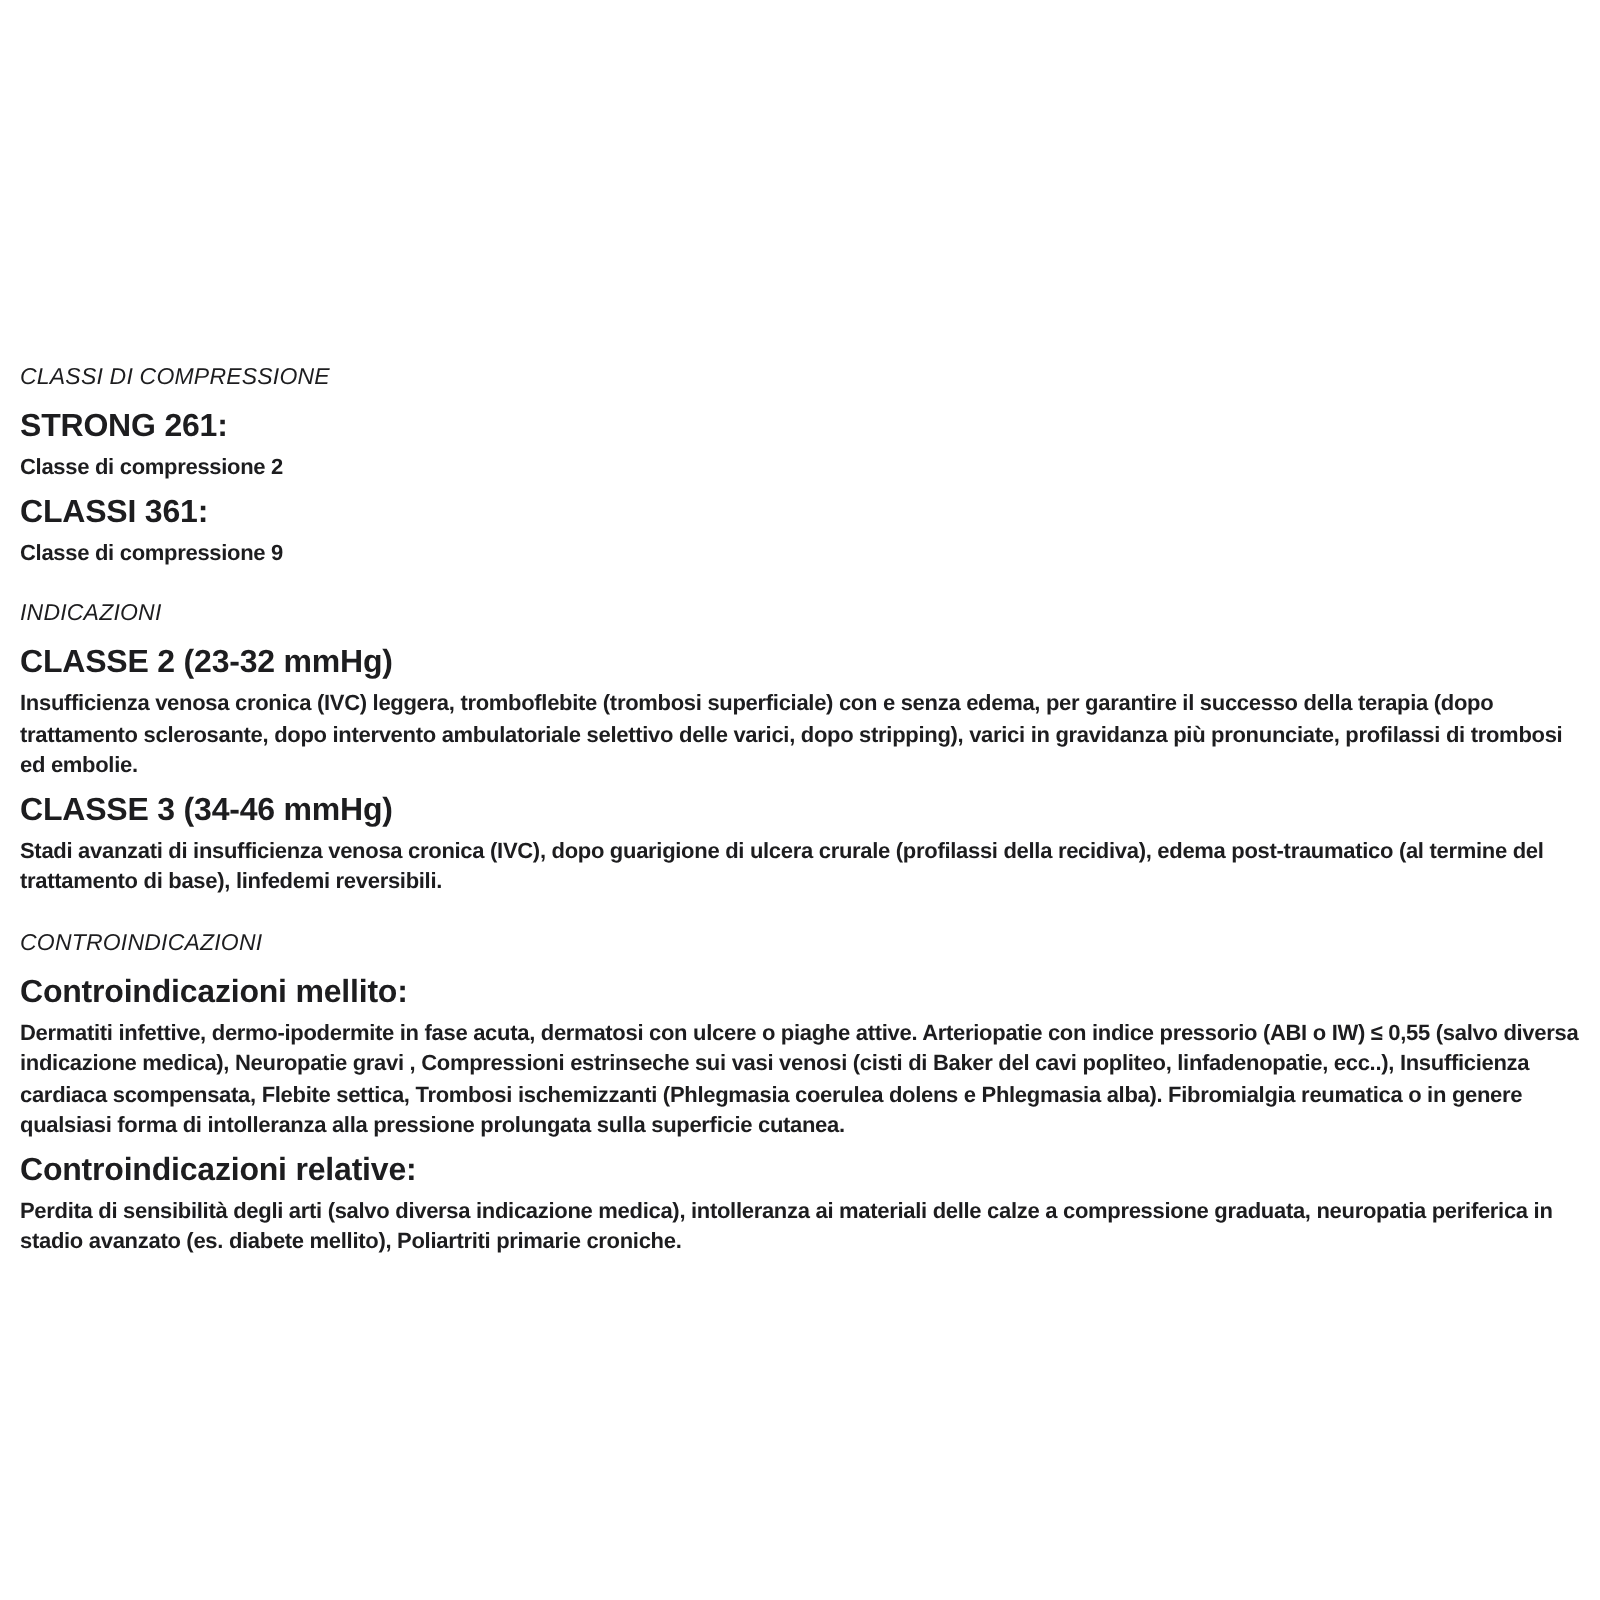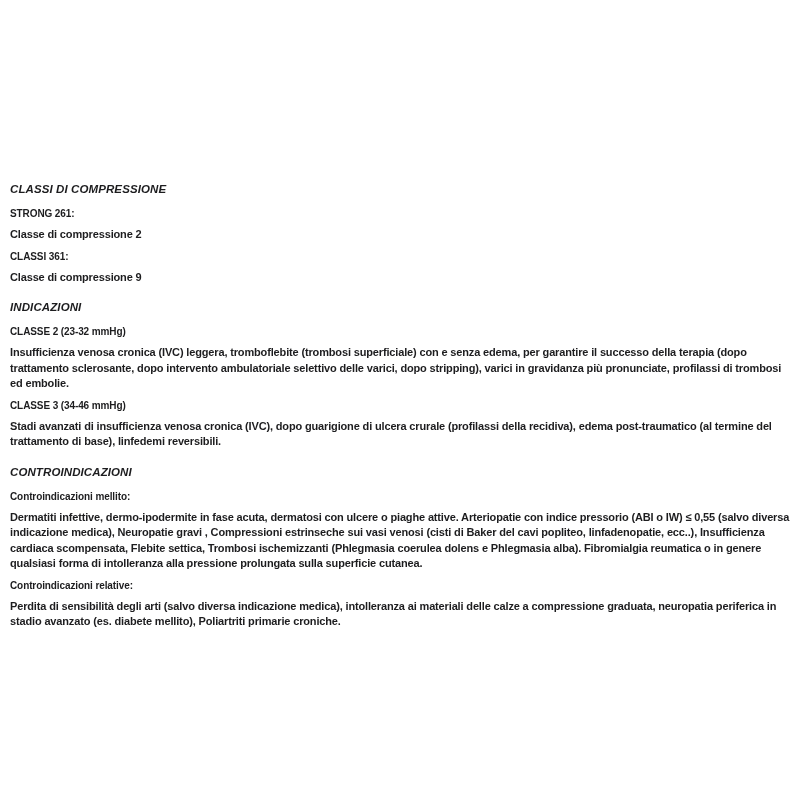--- a/index.html
+++ b/index.html
@@ -13,29 +13,29 @@
   .page {
     position: relative;
     width: 800px; height: 800px;
     padding: 183px 10px 0 10px;
     overflow: hidden;
     background: #ffffff;
   }
   section { margin-bottom: 16px; }
   .sec-heading {
     font-style: italic;
-    font-weight: 700;
+    font-weight: 400;
     font-size: 11.5px;
     line-height: 13px;
     letter-spacing: 0.1px;
     margin-bottom: 10px;
   }
   .label {
     font-weight: 700;
-    font-size: 10px;
+    font-size: 16px;
     line-height: 15px;
     letter-spacing: -0.1px;
     margin-bottom: 6px;
   }
   .body {
     font-weight: 700;
     font-size: 11px;
     line-height: 15.5px;
     letter-spacing: -0.15px;
     margin-bottom: 6px;

